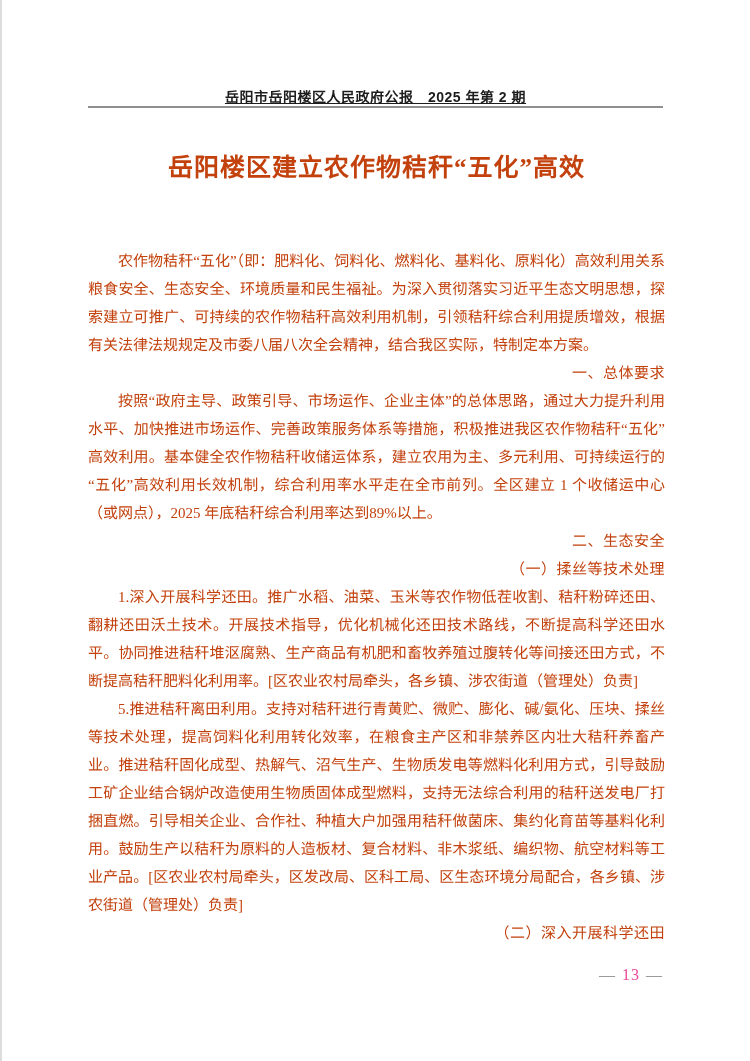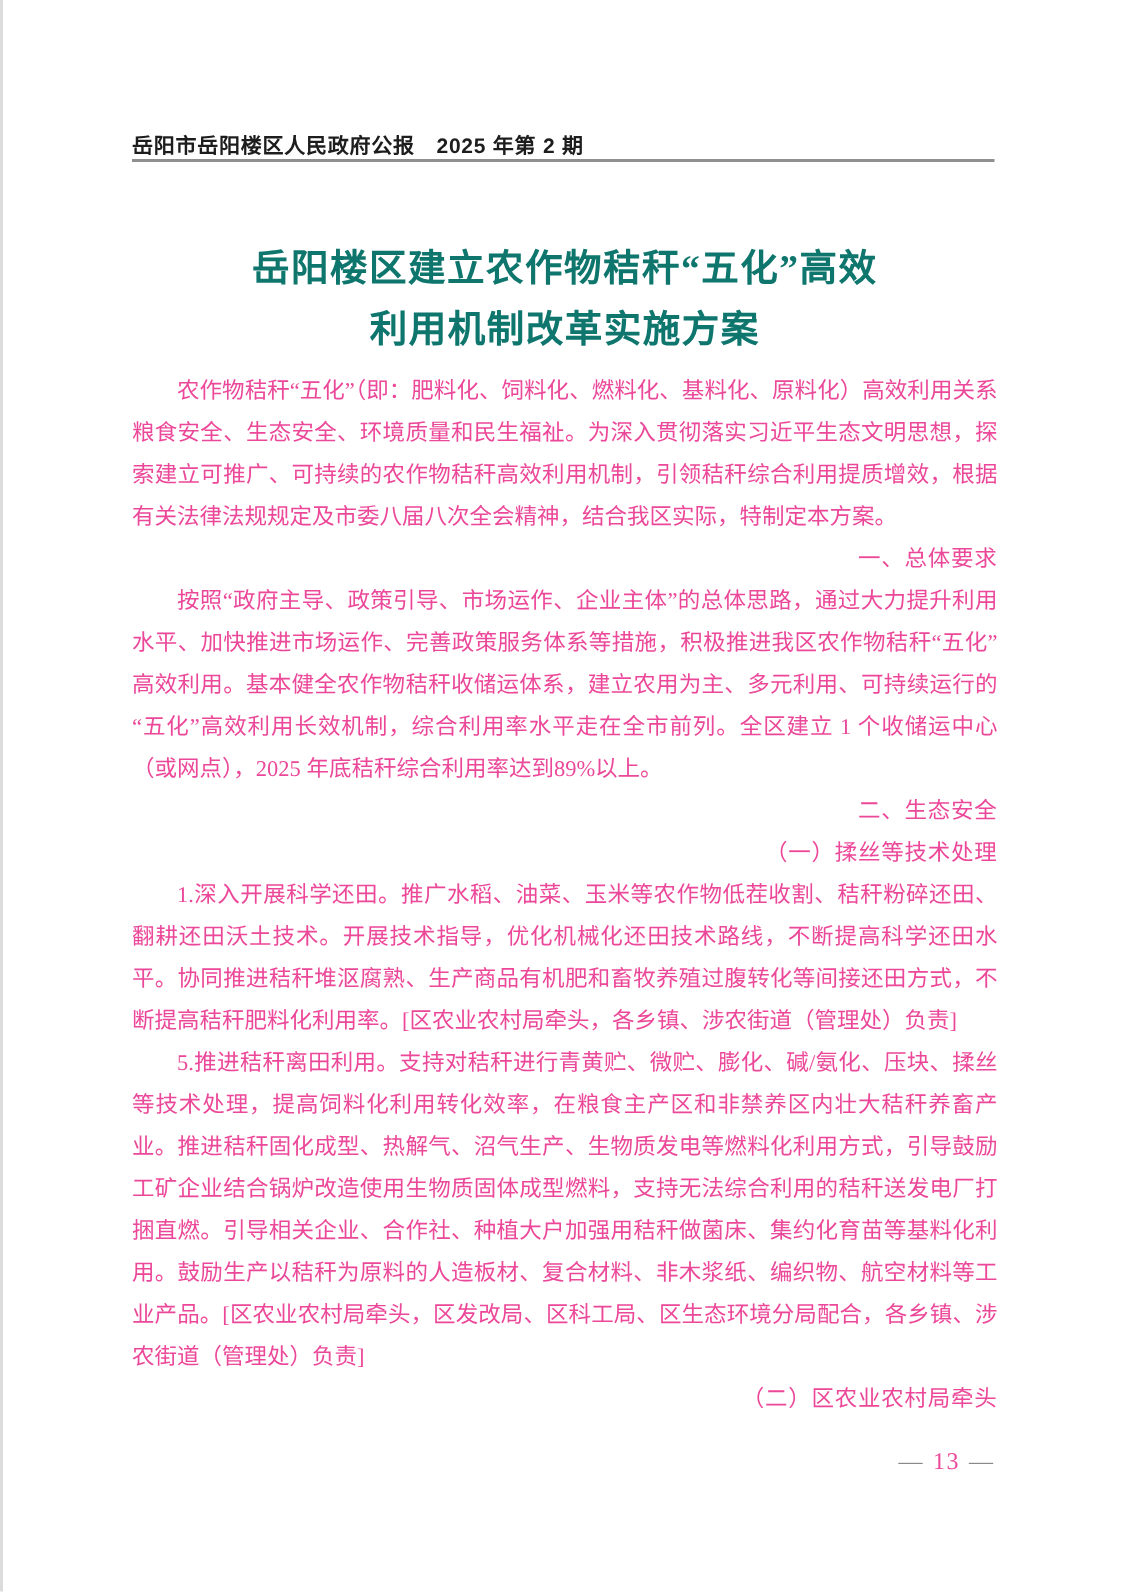--- a/index.html
+++ b/index.html
@@ -25,55 +25,56 @@
     position: absolute;
     left: 88px;
     right: 85px;
     top: 0;
     bottom: 0;
   }
   .gazette-line {
     position: absolute;
     top: 86px;
     left: 0; right: 2px;
-    text-align: left;
+    text-align: center;
     font-family: "Liberation Sans", "DejaVu Sans", sans-serif;
     font-weight: 600;
     font-size: 14px;
     letter-spacing: 0.5px;
     color: #1d1d1d;
     white-space: pre;
+    text-decoration: underline;
   }
   .header-rule {
     position: absolute;
     top: 106px;
     left: 0; right: 2px;
     height: 2px;
     background: #8f8f8f;
   }
   .doc-title {
     position: absolute;
     top: 141px;
     left: 0; right: 0;
-    margin: 18px;
+    margin: 6px;
     text-align: center;
     font-family: "Liberation Serif", "DejaVu Serif", serif;
     font-weight: bold;
     font-size: 25px;
     line-height: 41px;
     letter-spacing: 1px;
-    color: #0f766e;
+    color: #c2410c;
   }
   .doc-body {
     position: absolute;
     top: 247px;
     left: 0; right: 0;
     font-size: 15px;
     line-height: 28px;
-    color: #ec4899;
+    color: #c2410c;
   }
   .doc-body p {
     margin: 0;
     text-indent: 2em;
     text-align: justify;
     text-justify: inter-character;
   }
   .doc-body p.heading,
   .doc-body p.subheading {
     text-align: right;
@@ -97,29 +98,28 @@
 <div class="scan-edge-left"></div>
 
 <div class="content">
 
   <div class="gazette-line">岳阳市岳阳楼区人民政府公报　2025 年第 2 期</div>
 
   <div class="header-rule"></div>
 
   <h1 class="doc-title">
     <span>岳阳楼区建立农作物秸秆“五化”高效</span><br>
-    <span>利用机制改革实施方案</span>
   </h1>
 
   <div class="doc-body" id="doc-body">
       <p class="body">农作物秸秆“五化”（即：肥料化、饲料化、燃料化、基料化、原料化）高效利用关系粮食安全、生态安全、环境质量和民生福祉。为深入贯彻落实习近平生态文明思想，探索建立可推广、可持续的农作物秸秆高效利用机制，引领秸秆综合利用提质增效，根据有关法律法规规定及市委八届八次全会精神，结合我区实际，特制定本方案。</p>
       <p class="heading">一、总体要求</p>
       <p class="body">按照“政府主导、政策引导、市场运作、企业主体”的总体思路，通过大力提升利用水平、加快推进市场运作、完善政策服务体系等措施，积极推进我区农作物秸秆“五化”高效利用。基本健全农作物秸秆收储运体系，建立农用为主、多元利用、可持续运行的“五化”高效利用长效机制，综合利用率水平走在全市前列。全区建立 1 个收储运中心（或网点），2025 年底秸秆综合利用率达到89%以上。</p>
       <p class="heading">二、生态安全</p>
       <p class="subheading">（一）揉丝等技术处理</p>
       <p class="body">1.深入开展科学还田。推广水稻、油菜、玉米等农作物低茬收割、秸秆粉碎还田、翻耕还田沃土技术。开展技术指导，优化机械化还田技术路线，不断提高科学还田水平。协同推进秸秆堆沤腐熟、生产商品有机肥和畜牧养殖过腹转化等间接还田方式，不断提高秸秆肥料化利用率。[区农业农村局牵头，各乡镇、涉农街道（管理处）负责]</p>
       <p class="body">5.推进秸秆离田利用。支持对秸秆进行青黄贮、微贮、膨化、碱/氨化、压块、揉丝等技术处理，提高饲料化利用转化效率，在粮食主产区和非禁养区内壮大秸秆养畜产业。推进秸秆固化成型、热解气、沼气生产、生物质发电等燃料化利用方式，引导鼓励工矿企业结合锅炉改造使用生物质固体成型燃料，支持无法综合利用的秸秆送发电厂打捆直燃。引导相关企业、合作社、种植大户加强用秸秆做菌床、集约化育苗等基料化利用。鼓励生产以秸秆为原料的人造板材、复合材料、非木浆纸、编织物、航空材料等工业产品。[区农业农村局牵头，区发改局、区科工局、区生态环境分局配合，各乡镇、涉农街道（管理处）负责]</p>
-      <p class="subheading">（二）区农业农村局牵头</p>
+      <p class="subheading">（二）深入开展科学还田</p>
     </div>
 
   <div class="page-footer"><span class="dash">—</span><span class="num">13</span><span class="dash">—</span></div>
 
 </div>
 
 </body></html>

